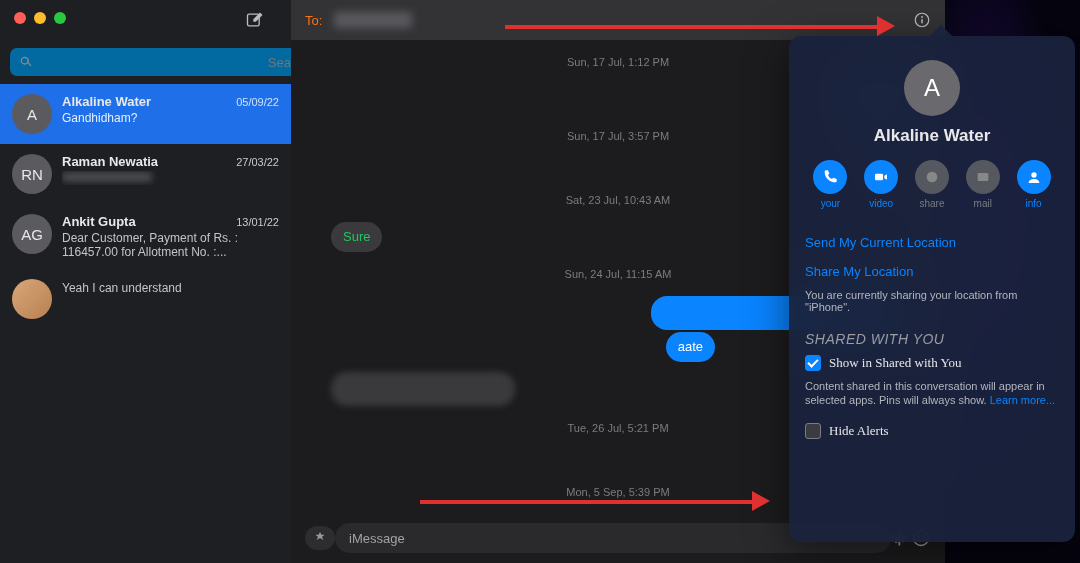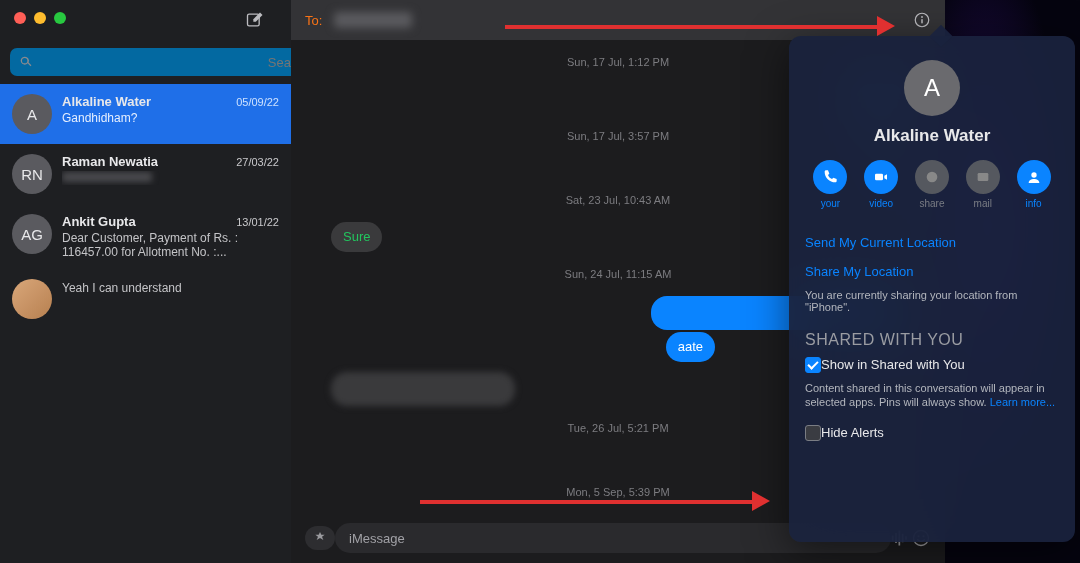--- a/index.html
+++ b/index.html
@@ -72,22 +72,22 @@
   .pp-avatar{width:56px;height:56px;border-radius:50%;background:#6a6a6e;margin:6px auto 10px;display:flex;align-items:center;justify-content:center;font-size:24px;font-weight:500;color:#fff;}
   .pp-name{text-align:center;font-size:17px;font-weight:600;margin-bottom:14px;}
   .pp-actions{display:flex;justify-content:space-around;margin-bottom:16px;}
   .pp-act{display:flex;flex-direction:column;align-items:center;gap:4px;font-size:10px;}
   .pp-act .ico{width:34px;height:34px;border-radius:50%;background:var(--blue);display:flex;align-items:center;justify-content:center;}
   .pp-act.disabled .ico{background:#55585f;}
   .pp-act.disabled{color:#7a7d84;}
   .pp-act:not(.disabled){color:var(--blue);}
   .pp-link{color:var(--blue);font-size:13px;padding:10px 0;display:block;}
   .pp-note{font-size:11px;color:#b3b6bd;margin-bottom:18px;}
-  .pp-heading{font-size:16px;letter-spacing:.5px;color:#9a9ca2;margin-bottom:8px;}
-  .pp-check{display:flex;gap:0;font-size:13px;margin-bottom:8px;}
+  .pp-heading{font-size:14px;letter-spacing:.5px;color:#9a9ca2;margin-bottom:8px;font-style:italic;}
+  .pp-check{display:flex;align-items:center;gap:8px;font-size:13px;margin-bottom:8px;font-family:Liberation Serif, serif;}
   .chk{width:14px;height:14px;border-radius:3px;border:1px solid #7a7d84;background:#3a3c42;position:relative;}
   .chk.on{background:var(--blue);border-color:var(--blue);}
   .chk.on::after{content:'';position:absolute;left:4px;top:1px;width:4px;height:8px;border:solid #fff;border-width:0 2px 2px 0;transform:rotate(45deg);}
   .pp-desc{font-size:11px;color:#b3b6bd;line-height:14px;}
   .pp-desc a{color:var(--blue);text-decoration:none;}
   .pp-sep{height:16px;}
   
   .arrow-top{position:absolute;top:15px;left:505px;width:400px;height:20px;z-index:30;pointer-events:none;}
   .arrow-top::before{content:'';position:absolute;top:50%;left:0;right:20px;height:4px;background:#e03030;}
   .arrow-top::after{content:'';position:absolute;right:10px;top:1px;width:0;height:0;border-left:18px solid #e03030;border-top:10px solid transparent;border-bottom:10px solid transparent;}

